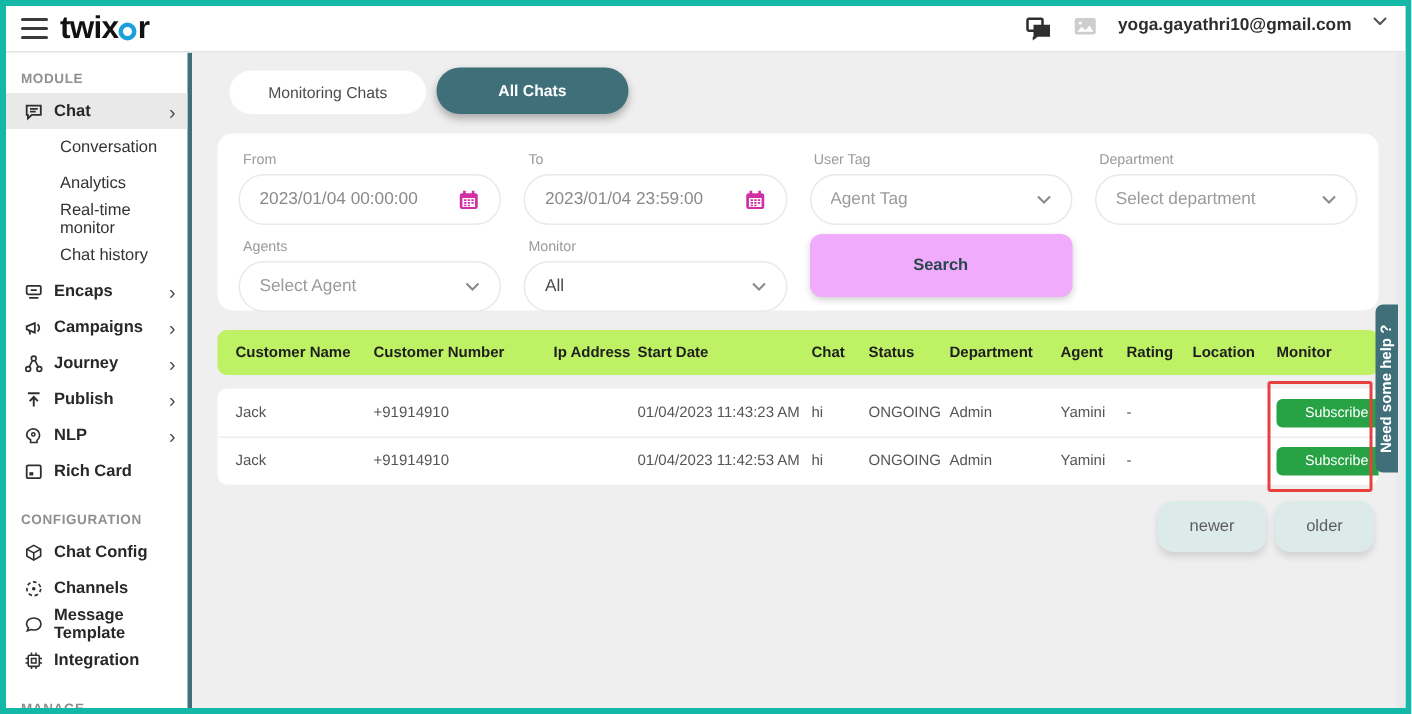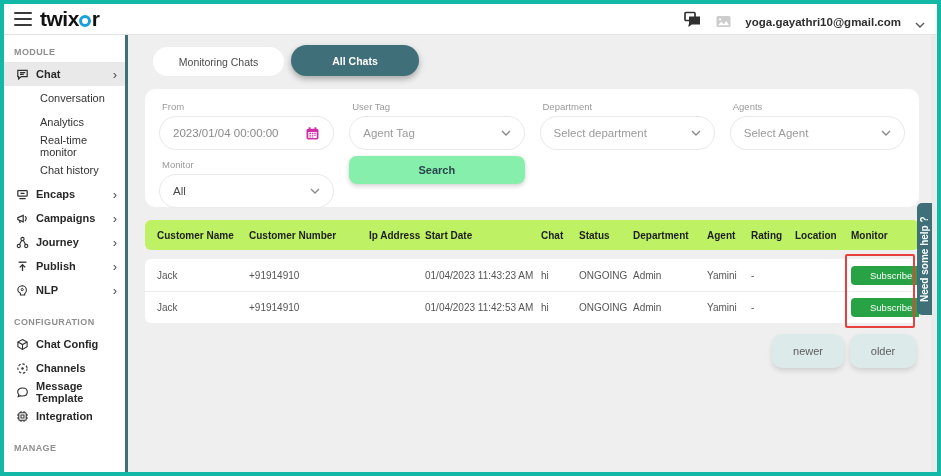--- a/index.html
+++ b/index.html
@@ -5,21 +5,21 @@
   * { margin:0; padding:0; box-sizing:border-box; }
   html,body { background:#fff; font-family:"Liberation Sans", sans-serif; }
   .frame { position:relative; width:941px; height:476px; border:4px solid #14b8a6; background:#f0efef; overflow:hidden; }
 
   
   .topbar { position:absolute; left:0; top:0; right:0; height:31px; background:#fff; border-bottom:1px solid #e3e3e3; display:flex; align-items:center; padding:0 12px 0 8px; z-index:5; }
   .hamburger { width:18px; height:14px; display:flex; flex-direction:column; justify-content:space-between; margin:0 8px 0 2px; cursor:pointer; }
   .hamburger span { display:block; height:2.4px; background:#3a3a3a; border-radius:1px; }
   .brand { font-size:21px; font-weight:bold; color:#121212; letter-spacing:-0.5px; display:flex; align-items:center; }
   .brand .o-donut { display:inline-block; width:12px; height:12px; border:3.6px solid #1ba0dc; border-radius:50%; margin:3px 0.5px 0 0.5px; }
-  .top-right { margin-left:auto; display:flex; align-items:flex-end; gap:14px; }
+  .top-right { margin-left:auto; display:flex; align-items:flex-start; gap:14px; }
   .email { font-size:11.5px; font-weight:bold; color:#2e2e2e; }
   .icon-btn { display:flex; align-items:center; cursor:pointer; }
 
   
   .sidebar { position:absolute; left:0; top:31px; bottom:0; width:124px; background:#fff; border-right:3px solid #3f7079; overflow:hidden; z-index:4; }
   .side-section { padding:12px 10px 5px 10px; font-size:9px; font-weight:bold; color:#8f8f8f; letter-spacing:0.4px; }
   .side-section.more-gap { padding-top:15px; }
   .side-item { display:flex; align-items:center; gap:7px; height:24px; padding:0 8px 0 11px; font-size:11px; font-weight:bold; color:#282828; cursor:pointer; }
   .side-item.active { background:#e9e9e9; }
   .side-item .sicon { display:flex; width:14px; justify-content:center; flex:none; }
@@ -36,21 +36,21 @@
 
   .filter-card { position:absolute; left:14px; top:54px; width:774px; height:118px; background:#fff; border-radius:10px; padding:9px 14px; display:grid; grid-template-columns:repeat(4,1fr); gap:6px 15px; }
   .fgroup { display:flex; flex-direction:column; }
   .flabel { font-size:9.5px; color:#9a9a9a; margin:3px 0 4px 3px; }
   .fcontrol { height:34px; border:1px solid #e9e9e9; border-radius:17px; display:flex; align-items:center; padding:0 13px; font-size:11.5px; cursor:pointer; background:#fff; }
   .ftext { flex:1; white-space:nowrap; overflow:hidden; }
   .ftext.ph { color:#9b9b9b; }
   .ftext.val { color:#8a8a8a; }
   .ftext.dark { color:#4a4a4a; }
   .search-wrap { display:flex; align-items:flex-end; }
-  .search-btn { width:100%; height:28px; background:#86efac; border:none; border-radius:8px; font-family:inherit; font-size:11px; font-weight:bold; color:#29464d; box-shadow:0 2px 5px rgba(0,0,0,0.18); cursor:pointer; }
+  .search-btn { width:100%; height:42px; background:#f0abfc; border:none; border-radius:8px; font-family:inherit; font-size:11px; font-weight:bold; color:#29464d; box-shadow:0 2px 5px rgba(0,0,0,0.18); cursor:pointer; }
 
   .tgrid { display:grid; grid-template-columns:92px 120px 56px 116px 38px 54px 74px 44px 44px 56px 1fr; align-items:center; padding:0 12px; }
   .thead { position:absolute; left:14px; top:185px; width:774px; height:30px; background:#bef264; border-radius:6px; font-size:10px; font-weight:bold; color:#1e1e1e; }
   .tbody { position:absolute; left:14px; top:224px; width:774px; background:#fff; border-radius:6px; overflow:hidden; }
   .trow { height:32px; font-size:10px; color:#555; }
   .trow + .trow { border-top:1px solid #eee; }
   .subscribe-btn { background:#27a345; color:#fff; border:none; border-radius:4px; font-family:inherit; font-size:9.5px; padding:4px 19px; cursor:pointer; }
 
   .annotation-box { position:absolute; left:714px; top:219px; width:70px; height:74px; border:2px solid #e8413d; border-radius:2px; pointer-events:none; z-index:3; }
 
@@ -170,20 +170,29 @@
     <div class="side-item">
       <span class="sicon">
           <svg width="13" height="13" viewBox="0 0 13 13">
             <path d="M6 1.8a4.4 4.4 0 014.4 4.4c0 1.4-.7 2.6-1.7 3.4V11H4.4V9.2C3 8.4 1.8 7.2 1.8 6.2A4.4 4.4 0 016 1.8z" fill="none" stroke="#2f2f2f" stroke-width="1.1"></path>
             <circle cx="6.2" cy="5.6" r="1.1" fill="none" stroke="#2f2f2f" stroke-width="1"></circle>
           </svg>
         </span>
       <span class="slabel">NLP</span>
       <span class="schev">›</span>
     </div>
+    <div class="side-item">
+      <span class="sicon">
+          <svg width="13" height="13" viewBox="0 0 13 13">
+            <rect x="1.8" y="2.2" width="9.4" height="8.6" rx="1" fill="none" stroke="#2f2f2f" stroke-width="1.2"></rect>
+            <rect x="3.6" y="6.8" width="2.6" height="2.2" fill="#2f2f2f"></rect>
+          </svg>
+        </span>
+      <span class="slabel">Rich Card</span>
+    </div>
 
     <div class="side-section more-gap">CONFIGURATION</div>
 
     <div class="side-item">
       <span class="sicon">
           <svg width="13" height="13" viewBox="0 0 13 13">
             <path d="M6.5 1.6l4.6 2.5v4.6L6.5 11.4 1.9 8.7V4.1z" fill="none" stroke="#2f2f2f" stroke-width="1.1"></path>
             <path d="M1.9 4.1l4.6 2.5 4.6-2.5M6.5 6.6v4.8" fill="none" stroke="#2f2f2f" stroke-width="1.1"></path>
           </svg>
         </span>
@@ -228,20 +237,32 @@
       </div>
     <div class="tab-pill tab-all">
         <span>All Chats</span>
       </div>
 
     <div class="filter-card">
       <div class="fgroup">
         <div class="flabel">From</div>
         <div class="fcontrol">
           <span class="ftext val">2023/01/04 00:00:00</span>
+          <svg width="15" height="15" viewBox="0 0 15 15">
+              <rect x="1.5" y="2.8" width="12" height="10.6" rx="1.6" fill="#d12fa6"></rect>
+              <path d="M4.6 1.2v3M10.4 1.2v3" stroke="#d12fa6" stroke-width="1.8"></path>
+              <rect x="3.3" y="6" width="8.4" height="6" fill="#fff"></rect>
+              <path d="M4.4 7.4h1.6M6.8 7.4h1.6M9.2 7.4h1.6M4.4 9.2h1.6M6.8 9.2h1.6M9.2 9.2h1.6M4.4 11h1.6M6.8 11h1.6" stroke="#d12fa6" stroke-width="1.1"></path>
+            </svg>
+        </div>
+      </div>
+      <div class="fgroup">
+        <div class="flabel">To</div>
+        <div class="fcontrol">
+          <span class="ftext val">2023/01/04 23:59:00</span>
           <svg width="15" height="15" viewBox="0 0 15 15">
               <rect x="1.5" y="2.8" width="12" height="10.6" rx="1.6" fill="#d12fa6"></rect>
               <path d="M4.6 1.2v3M10.4 1.2v3" stroke="#d12fa6" stroke-width="1.8"></path>
               <rect x="3.3" y="6" width="8.4" height="6" fill="#fff"></rect>
               <path d="M4.4 7.4h1.6M6.8 7.4h1.6M9.2 7.4h1.6M4.4 9.2h1.6M6.8 9.2h1.6M9.2 9.2h1.6M4.4 11h1.6M6.8 11h1.6" stroke="#d12fa6" stroke-width="1.1"></path>
             </svg>
         </div>
       </div>
       <div class="fgroup">
         <div class="flabel">User Tag</div>

